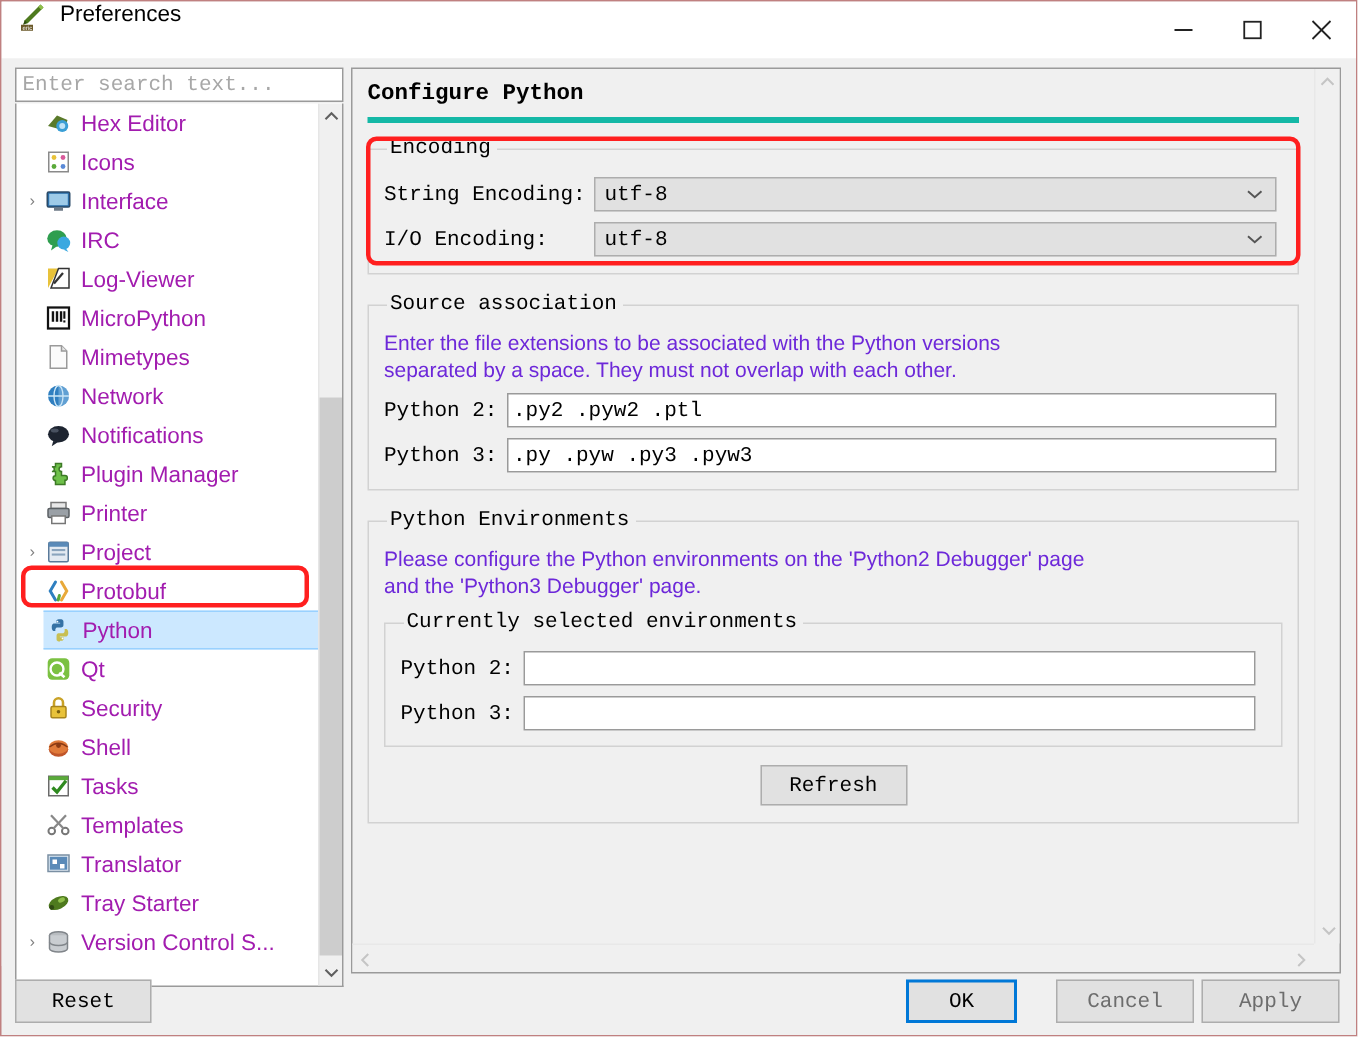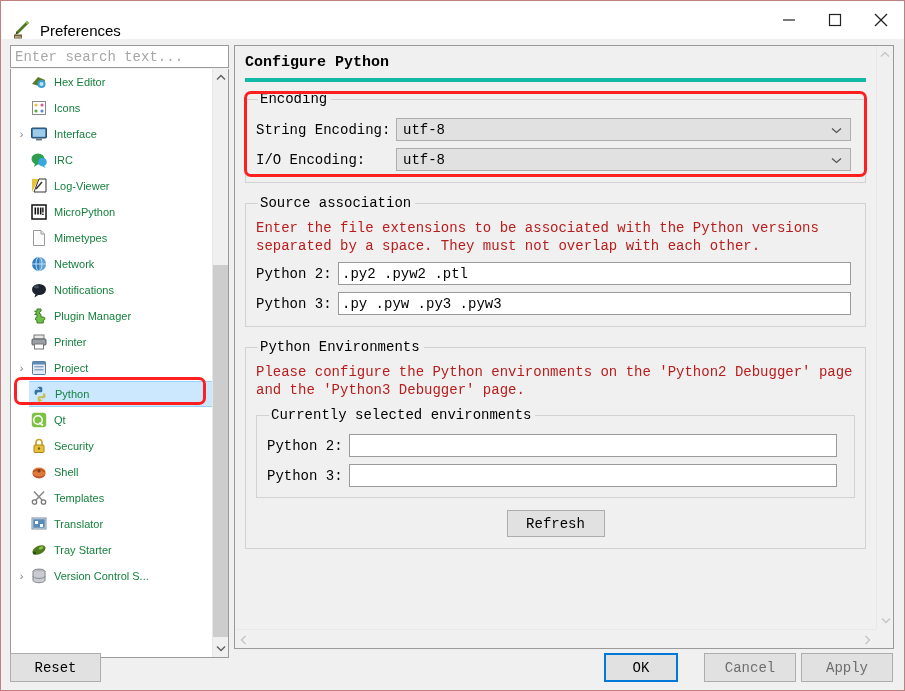--- a/index.html
+++ b/index.html
@@ -16,21 +16,21 @@
     background: #f0f0f0;
     border: 1px solid #c08080;
     overflow: hidden;
   }
 
   
   #titlebar {
     position: absolute; left: 0; top: 0;
     width: 903px; height: 38px;
     background: #ffffff;
-    display: flex; align-items: flex-end;
+    display: flex; align-items: flex-start;
   }
   #app-icon {
     margin-left: 10px; width: 20px; height: 20px;
     position: relative; flex: 0 0 auto;
   }
   #app-icon svg { display: block; }
   #title-text {
     margin-left: 9px;
     font-size: 15px; color: #000;
     font-family: "Liberation Sans", sans-serif;
@@ -103,21 +103,21 @@
     line-height: 1;
   }
   .expander.empty { visibility: hidden; }
   .tree-icon {
     width: 18px; height: 18px; flex: 0 0 18px;
     margin-right: 6px;
     display: flex; align-items: center; justify-content: center;
   }
   .tree-icon svg { display: block; }
   .tree-label {
-    font-size: 11px; color: #15803d;
+    font-size: 15px; color: #a21caf;
     font-family: "Liberation Sans", sans-serif;
   }
 
   
   #side-scroll {
     position: absolute; right: 0; top: 0;
     width: 16px; height: 100%;
     background: #f0f0f0;
     border-left: 1px solid #e6e6e6;
   }
@@ -206,22 +206,22 @@
   .tbox {
     height: 23px;
     background: #ffffff;
     border: 1px solid #9a9a9a;
     font-family: "Liberation Mono", monospace;
     font-size: 14px; color: #000;
     padding: 0 3px;
     outline: none;
   }
   .helptext {
-    font-family: Liberation Mono, monospace;
-    font-size: 14px; color: #b91c1c;
+    font-family: Liberation Sans, sans-serif;
+    font-size: 14px; color: #6d28d9;
     line-height: 18px;
     margin-top: 4px;
     white-space: pre-line;
   }
   #refresh-btn {
     display: block;
     margin: 12px auto 0 auto;
     width: 98px; height: 27px;
     background: #e1e1e1;
     border: 1px solid #adadad;
@@ -458,20 +458,31 @@
               <span class="tree-icon">
                 <svg width="18" height="18" viewBox="0 0 18 18">
                   <rect x="2.5" y="2.5" width="13" height="13" rx="1" fill="#e3eaf2" stroke="#5a7a9a"></rect>
                   <rect x="2.5" y="2.5" width="13" height="3" fill="#5a8ab8"></rect>
                   <rect x="4.5" y="7" width="9" height="1.4" fill="#8aa4bd"></rect>
                   <rect x="4.5" y="10" width="9" height="1.4" fill="#8aa4bd"></rect>
                 </svg>
               </span>
               <span class="tree-label">Project</span>
             </div>
+            <div class="tree-item">
+              <span class="expander empty">›</span>
+              <span class="tree-icon">
+                <svg width="18" height="18" viewBox="0 0 18 18">
+                  <path d="M7 3 L3.5 9 L7 15" fill="none" stroke="#2f7fc0" stroke-width="2" stroke-linecap="round"></path>
+                  <path d="M11 3 L14.5 9 L11 15" fill="none" stroke="#e8a93a" stroke-width="2" stroke-linecap="round"></path>
+                  <path d="M8.8 15 L9.6 12" fill="none" stroke="#5aaa3a" stroke-width="2" stroke-linecap="round"></path>
+                </svg>
+              </span>
+              <span class="tree-label">Protobuf</span>
+            </div>
             <div class="tree-item selected">
               <span class="tree-icon">
                 <svg width="18" height="18" viewBox="0 0 18 18">
                   <path d="M9 1.8 c-2.6 0-2.4 1.1-2.4 1.1 v1.2 h2.5 v0.6 H5.2 s-1.7-0.2-1.7 2.5 c0 2.6 1.5 2.5 1.5 2.5 h0.9 V8.8 s0-1.5 1.5-1.5 h2.5 s1.4 0 1.4-1.4 V3.3 s0.2-1.5-2.3-1.5 z" fill="#3572a5"></path>
                   <path d="M9 16.2 c2.6 0 2.4-1.1 2.4-1.1 v-1.2 H8.9 v-0.6 h3.9 s1.7 0.2 1.7-2.5 c0-2.6-1.5-2.5-1.5-2.5 h-0.9 v1.4 s0 1.5-1.5 1.5 H8.1 s-1.4 0-1.4 1.4 v2.6 s-0.2 1.5 2.3 1.5 z" fill="#c8bf52"></path>
                   <circle cx="7.3" cy="3.4" r="0.6" fill="#fff"></circle>
                   <circle cx="10.7" cy="14.6" r="0.6" fill="#fff"></circle>
                 </svg>
               </span>
               <span class="tree-label">Python</span>
@@ -502,20 +513,31 @@
               <span class="expander empty">›</span>
               <span class="tree-icon">
                 <svg width="18" height="18" viewBox="0 0 18 18">
                   <ellipse cx="9" cy="10.5" rx="6.5" ry="5" fill="#c0562a"></ellipse>
                   <ellipse cx="9" cy="9" rx="6.5" ry="4.5" fill="#e07a3a"></ellipse>
                   <path d="M3 9 q6-5 12 0" fill="none" stroke="#8a3a14" stroke-width="0.9"></path>
                   <circle cx="9" cy="8" r="1.6" fill="#8a3a14"></circle>
                 </svg>
               </span>
               <span class="tree-label">Shell</span>
+            </div>
+            <div class="tree-item">
+              <span class="expander empty">›</span>
+              <span class="tree-icon">
+                <svg width="18" height="18" viewBox="0 0 18 18">
+                  <rect x="2.5" y="2.5" width="13" height="13" fill="#fff" stroke="#6a6a6a"></rect>
+                  <rect x="2.5" y="2.5" width="13" height="2.6" fill="#5aaa3a"></rect>
+                  <path d="M5 10 L8 13 L14 5.5" fill="none" stroke="#2f8a1f" stroke-width="2.2"></path>
+                </svg>
+              </span>
+              <span class="tree-label">Tasks</span>
             </div>
             <div class="tree-item">
               <span class="expander empty">›</span>
               <span class="tree-icon">
                 <svg width="18" height="18" viewBox="0 0 18 18">
                   <circle cx="4.5" cy="13" r="2.2" fill="none" stroke="#777" stroke-width="1.3"></circle>
                   <circle cx="13.5" cy="13" r="2.2" fill="none" stroke="#777" stroke-width="1.3"></circle>
                   <line x1="5.5" y1="11.5" x2="14" y2="2.5" stroke="#888" stroke-width="1.5"></line>
                   <line x1="12.5" y1="11.5" x2="4" y2="2.5" stroke="#888" stroke-width="1.5"></line>
                 </svg>

